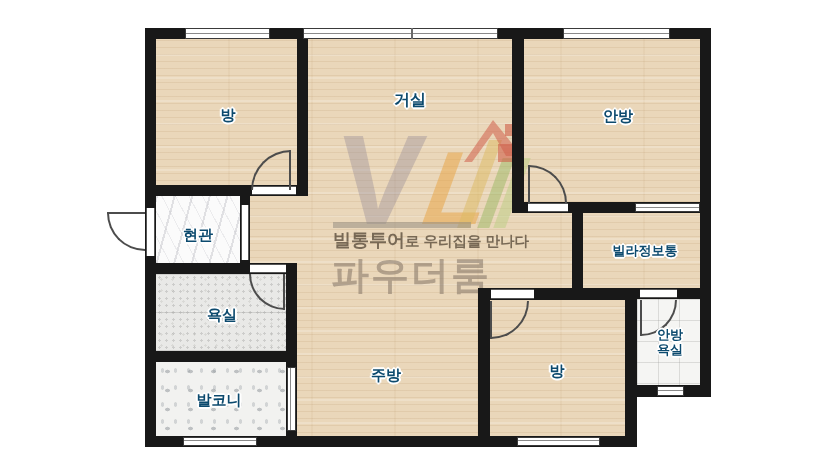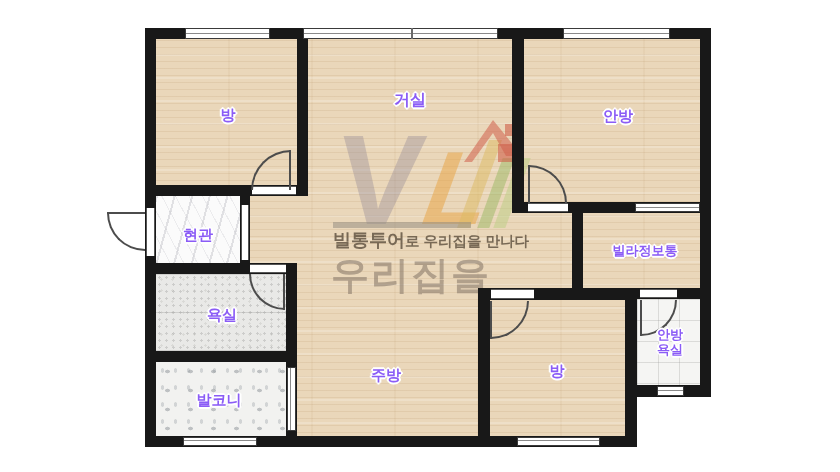--- a/index.html
+++ b/index.html
@@ -51,21 +51,21 @@
   .window-v{background:#fff;border:1px solid #3a3a3a;box-sizing:border-box;
     background-image:linear-gradient(to right, rgba(0,0,0,0) calc(50% - 1px), #8a8a8a calc(50% - 1px), #8a8a8a calc(50% + 0px), rgba(0,0,0,0) calc(50% + 0px));}
   .opening-h{background:#fff;border-top:1px solid #555;border-bottom:1px solid #555;box-sizing:border-box;}
   .opening-v{background:#fff;border-left:1px solid #555;border-right:1px solid #555;box-sizing:border-box;}
   .arc{border:0 solid #4c4c4c;box-sizing:border-box;}
   .leaf{background:#4c4c4c;}
 
   
   .room-label{
     transform:translate(-50%,-50%);
-    font-weight:bold;font-size:15px;color:#8b5cf6;white-space:nowrap;text-align:center;line-height:1.15;
+    font-weight:bold;font-size:15px;color:#0c4a6e;white-space:nowrap;text-align:center;line-height:1.15;
     text-shadow:-1px -1px 0 #fff,1px -1px 0 #fff,-1px 1px 0 #fff,1px 1px 0 #fff,
                  0 -2px 0 #fff,0 2px 0 #fff,-2px 0 0 #fff,2px 0 0 #fff;
   }
   .room-label.small{font-size:13px;}
 
   
   .wm{pointer-events:none;}
   .wm-v{font-size:128px;font-weight:bold;line-height:1;color:rgba(148,138,150,0.38);transform:skewX(-6deg);}
   .wm-l{font-size:104px;font-weight:bold;line-height:1;color:rgba(231,165,72,0.55);transform:skewX(-20deg);}
   .wm-bar{transform:skewX(-20deg);}
@@ -94,21 +94,21 @@
   <div class="abs wm wm-bar" style="left:506px;top:158px;width:12px;height:70px;background:rgba(186,205,130,0.50);"></div>
   <svg class="abs wm" style="left:462px;top:118px;" width="62" height="54" viewBox="0 0 62 54">
     <rect x="43" y="6" width="8" height="12" fill="rgba(207,95,74,0.60)"></rect>
     <polygon points="31,2 60,38 44,38 31,15 10,44 2,44" fill="rgba(207,95,74,0.55)"></polygon>
     <rect x="36" y="26" width="16" height="18" fill="rgba(207,95,74,0.60)"></rect>
   </svg>
   <div class="abs wm wm-underline" style="left:333px;top:222px;width:138px;height:6px;"></div>
   <div class="abs wm wm-tagline" style="left:333px;top:228px;">
     <b>빌통투어</b><span>로 우리집을 만나다</span>
   </div>
-  <div class="abs wm wm-brand" style="left:331px;top:250px;">우리집을</div>
+  <div class="abs wm wm-brand" style="left:331px;top:250px;">파우더룸</div>
 
   <div class="abs wall" style="left:145px;top:28px;width:566px;height:11px;"></div>
   <div class="abs wall" style="left:145px;top:28px;width:11px;height:419px;"></div>
   <div class="abs wall" style="left:145px;top:436px;width:492px;height:11px;"></div>
   <div class="abs wall" style="left:700px;top:28px;width:11px;height:369px;"></div>
 
   <div class="abs wall" style="left:297px;top:28px;width:11px;height:168px;"></div>
   <div class="abs wall" style="left:145px;top:185px;width:163px;height:11px;"></div>
   <div class="abs wall" style="left:240px;top:185px;width:10px;height:89px;"></div>
   <div class="abs wall" style="left:145px;top:263px;width:152px;height:11px;"></div>

